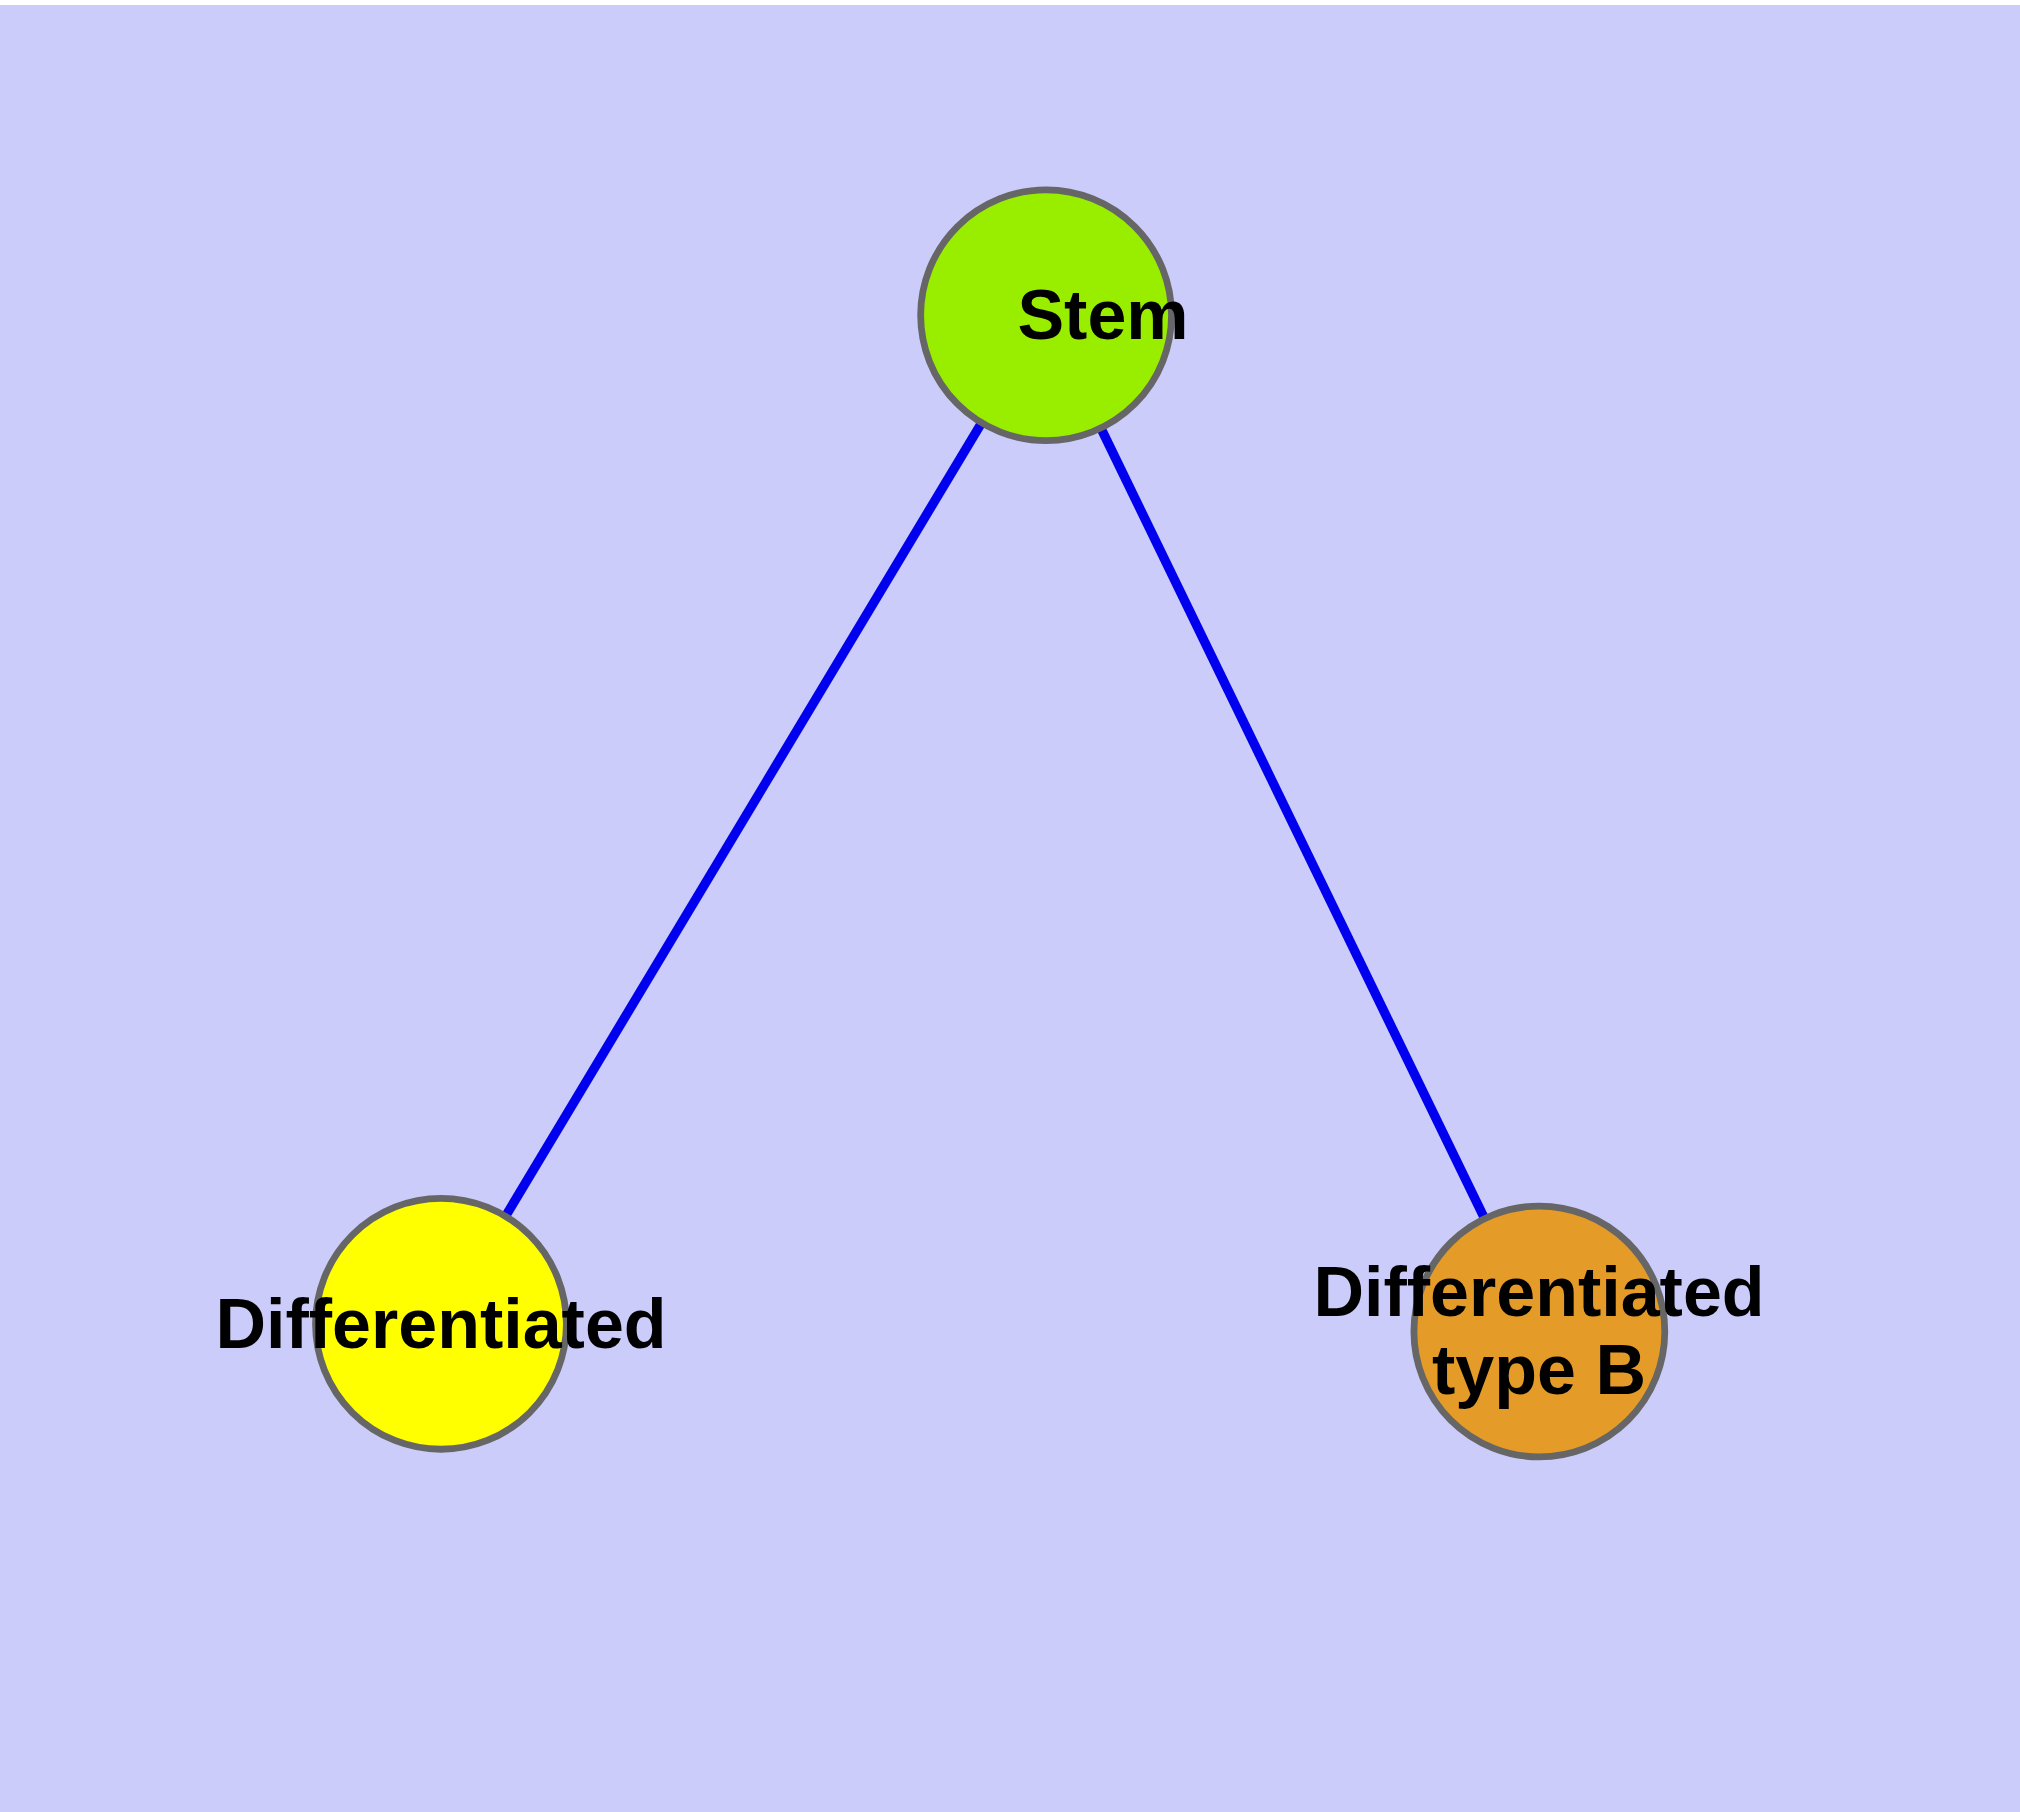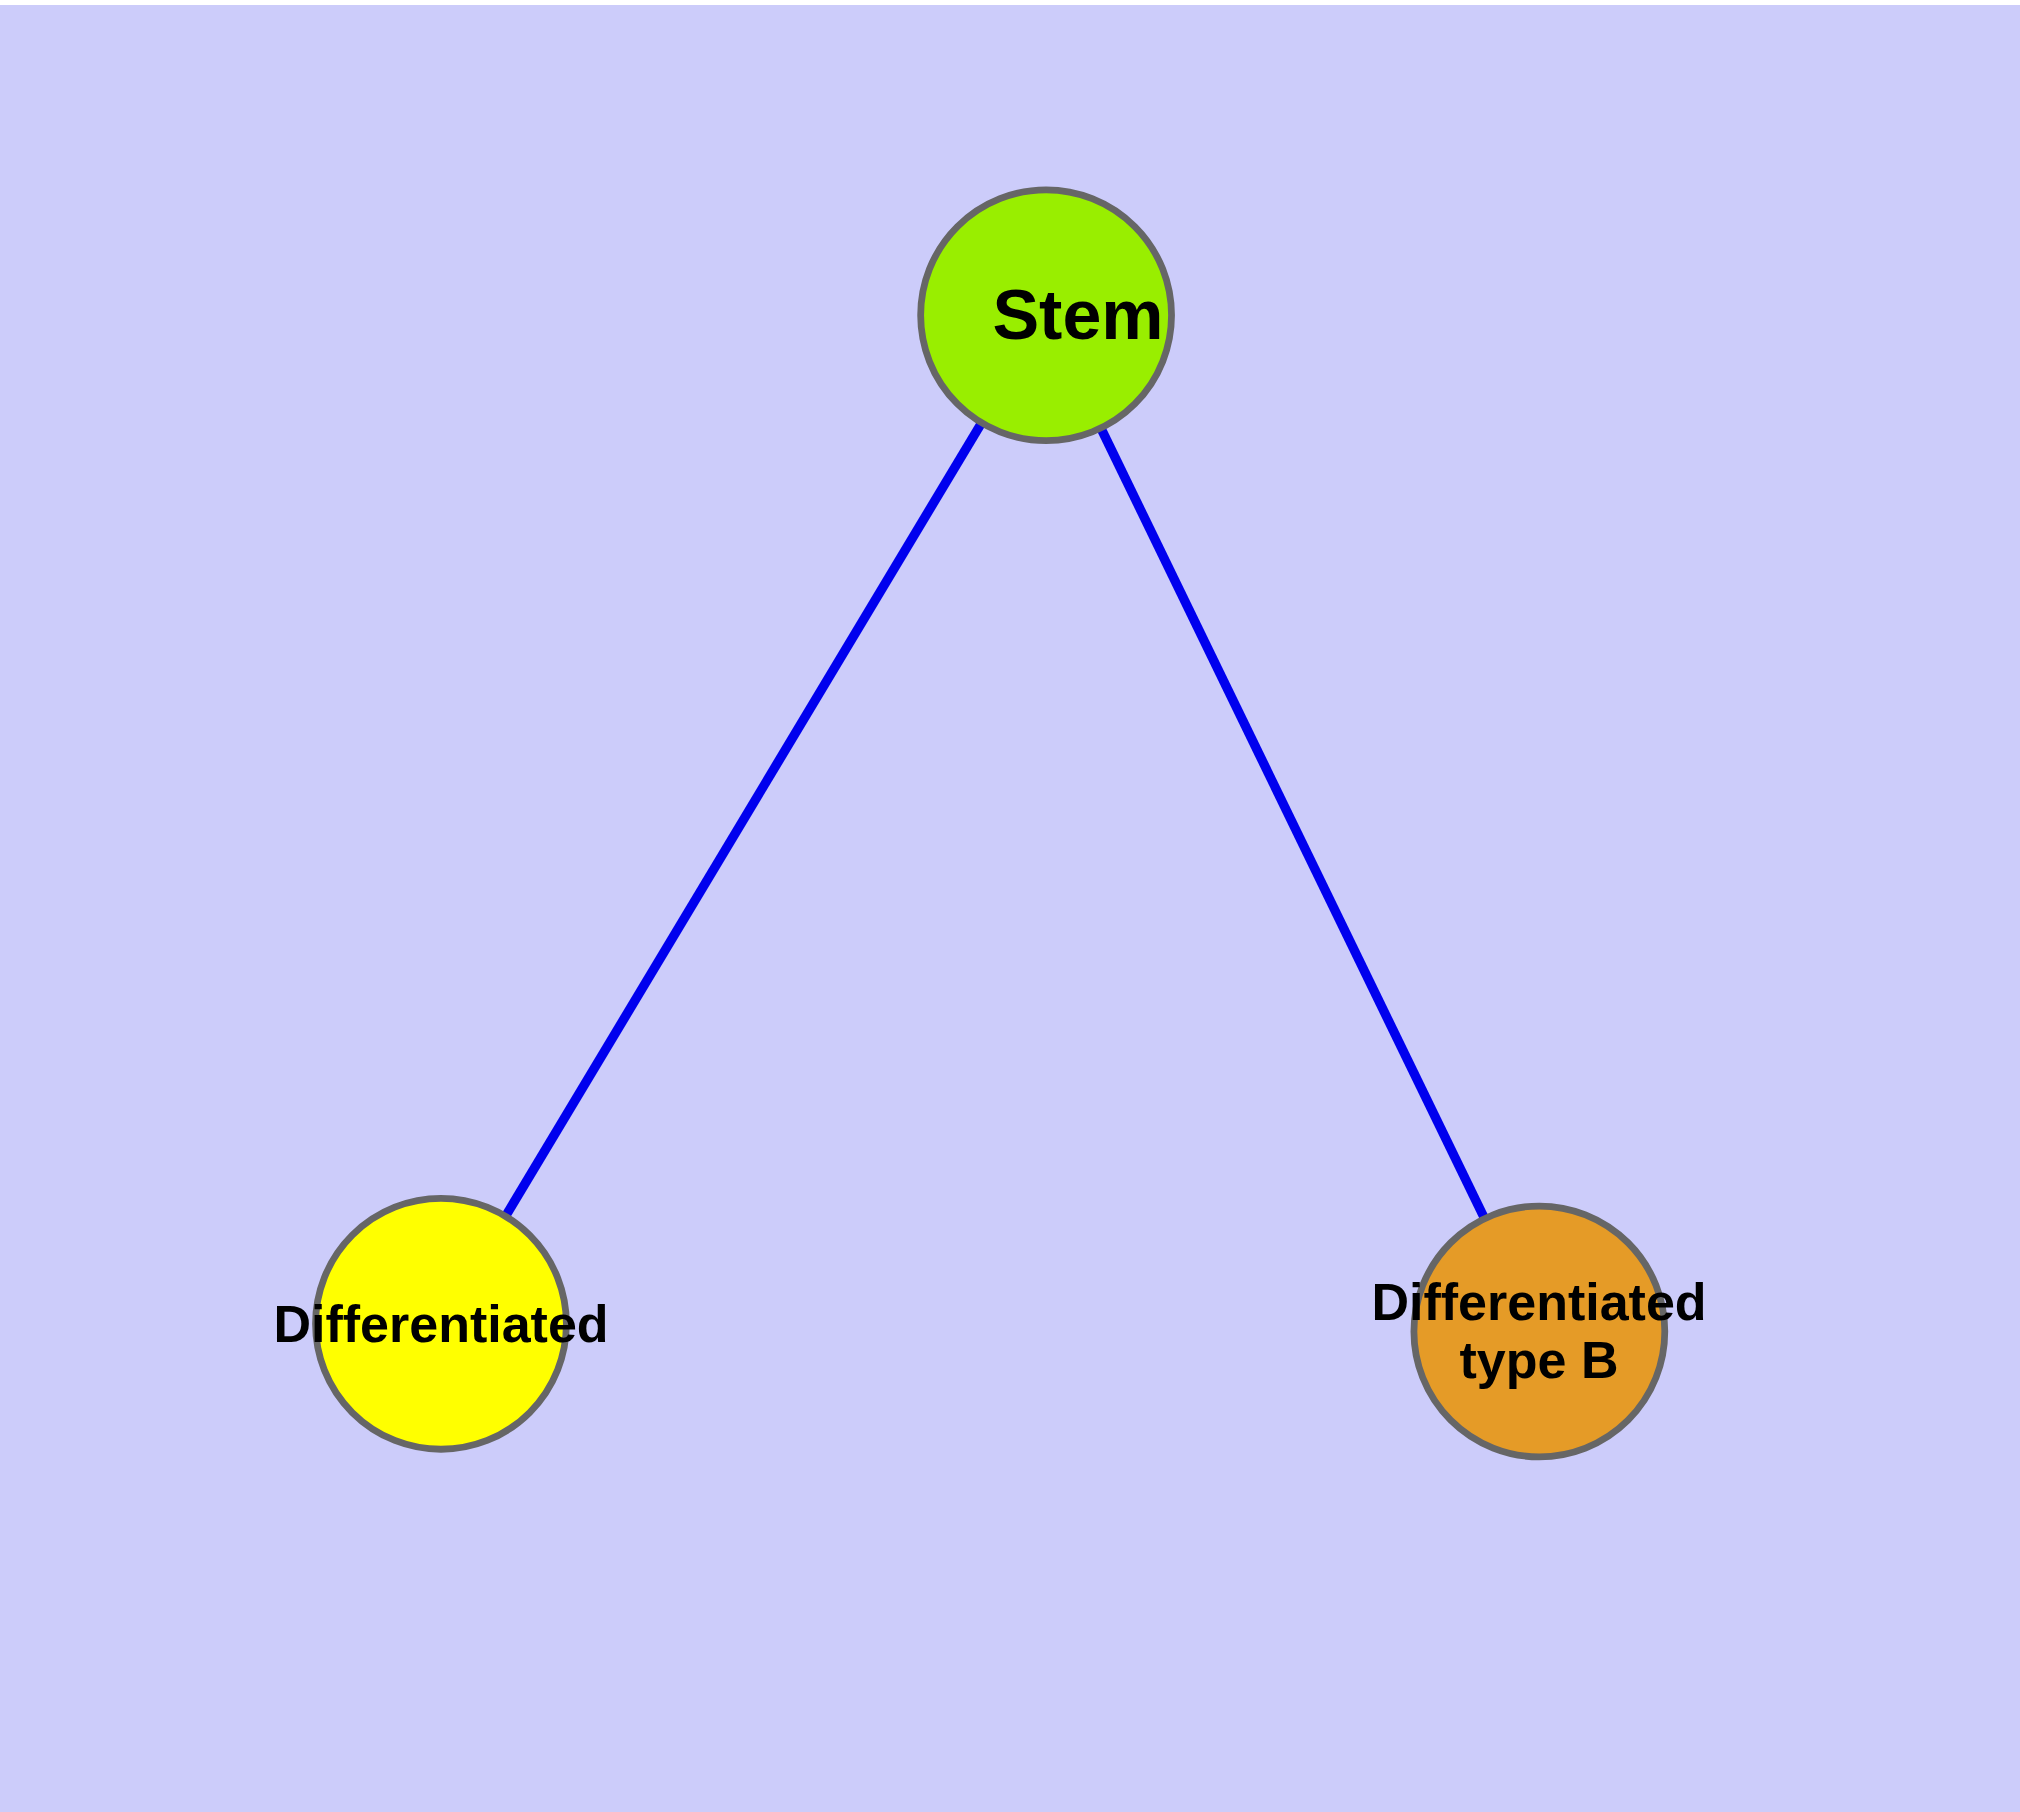--- a/index.html
+++ b/index.html
@@ -35,21 +35,21 @@
     text-align: center;
     color: #000000;
     font-weight: bold;
     font-family: "Liberation Sans", sans-serif;
     line-height: 1.12;
     white-space: pre;
     pointer-events: none;
     transform: translate(-50%, -50%);
   }
   .label-stem { font-size: 70px; }
-  .label-diff { font-size: 52px; }
+  .label-diff { font-size: 70px; }
 </style>
 </head>
 <body>
 
 <div id="canvas">
 
   <div id="bg-rect"></div>
 
   <svg id="graph-svg" viewBox="0 0 2384 2138" xmlns="http://www.w3.org/2000/svg">
     <g id="edge-layer">
@@ -57,19 +57,19 @@
         <line x1="1299.5017690834193" y1="506.94264799144275" x2="1750.4982309165807" y2="1436.0573520085572" stroke="#0000ee" stroke-width="11" stroke-linecap="butt"></line>
       </g>
     <g id="node-layer">
         <circle cx="1234" cy="372" r="148" fill="#99ee00" stroke="#666666" stroke-width="8"></circle>
         <circle cx="520" cy="1562" r="148" fill="#ffff00" stroke="#666666" stroke-width="8"></circle>
         <circle cx="1816" cy="1571" r="148" fill="#e59b27" stroke="#666666" stroke-width="8"></circle>
       </g>
   </svg>
 
   <div id="label-layer">
-      <div class="node-label label-stem" style="left: 1078px; top: 315px;"><div>Stem</div></div>
+      <div class="node-label label-stem" style="left: 1103px; top: 315px;"><div>Stem</div></div>
       <div class="node-label label-diff" style="left: 441px; top: 1324px;"><div>Differentiated</div></div>
       <div class="node-label label-diff" style="left: 1539px; top: 1331px;"><div>Differentiated</div><div>type B</div></div>
     </div>
 
 </div>
 
 
 </body></html>

